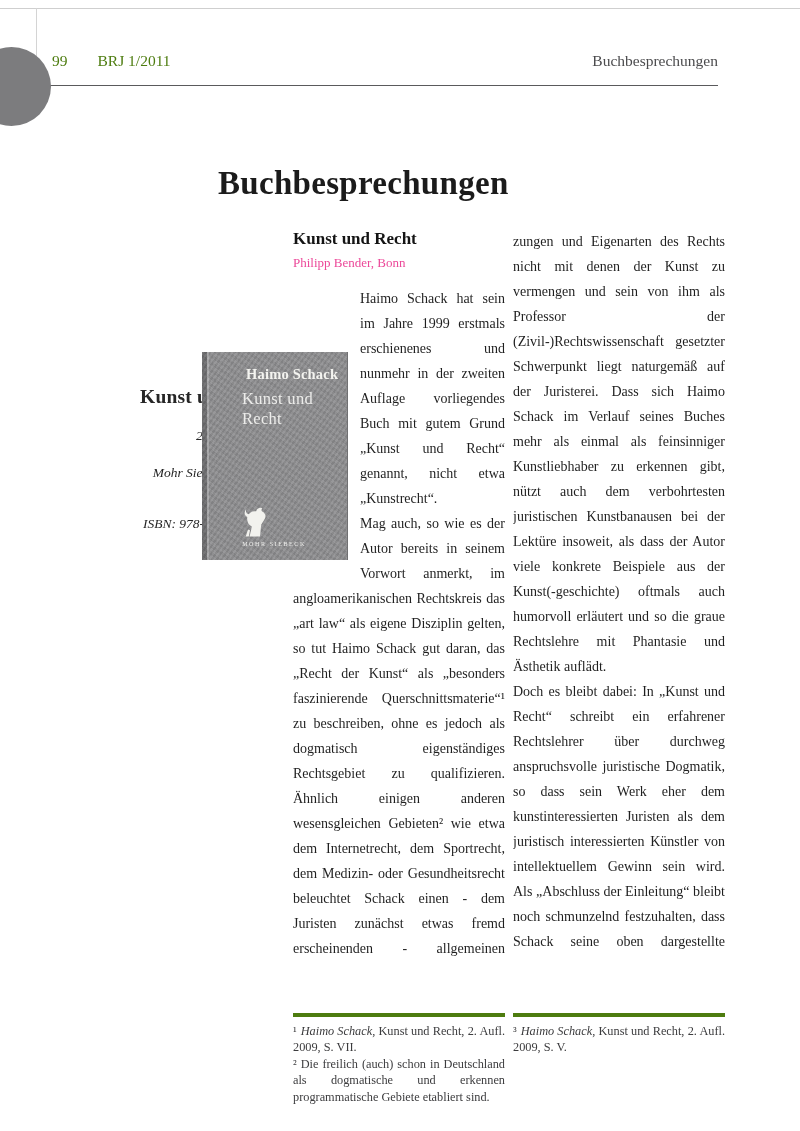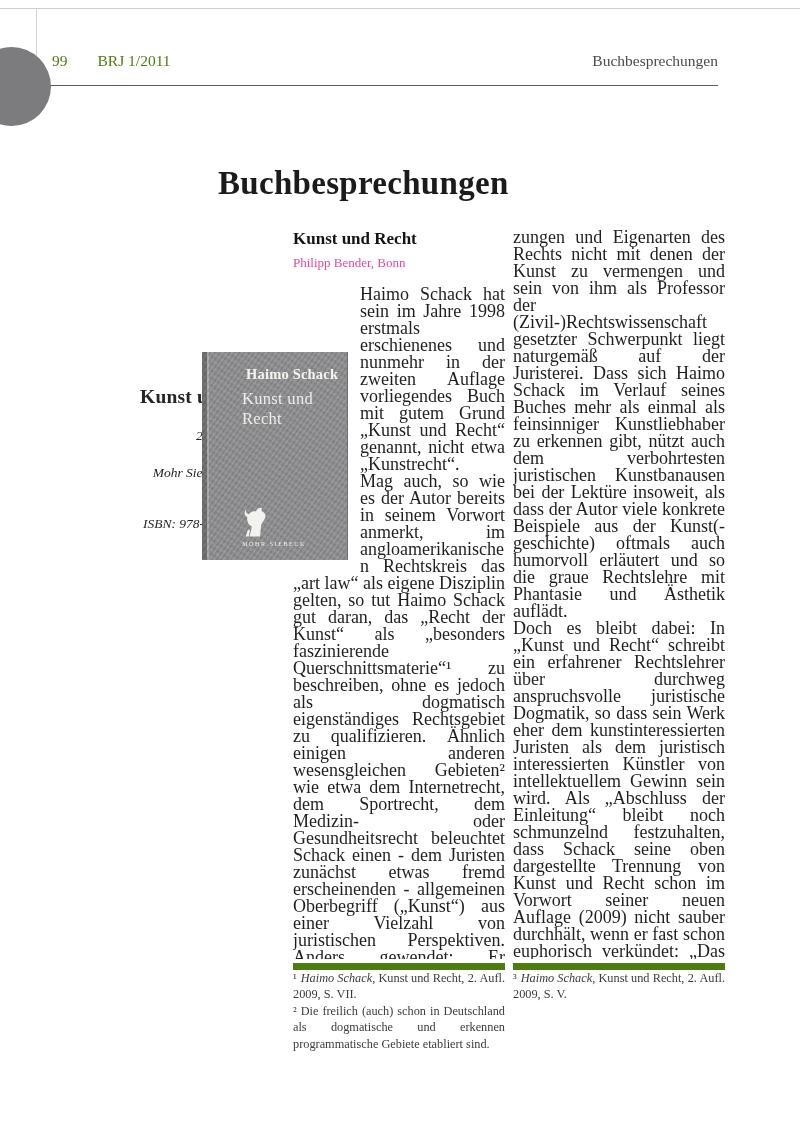--- a/index.html
+++ b/index.html
@@ -54,26 +54,26 @@
   .cover-pub    { position:absolute; left:22px; top:189px; width:100px; text-align:center;
                   font-size:6px; letter-spacing:1.6px; color:#f0f0ee; text-transform:uppercase; }
 
   
   .col { position:absolute; top:229px; width:212px; height:730px; overflow:hidden; }
   .col1 { left:293px; }
   .col2 { left:513px; }
   .review-heading { font-size:17px; font-weight:700; margin-bottom:6px; color:#141414; }
   .review-byline  { font-size:13px; color:#ec4899; margin-bottom:15px; }
   .cover-spacer   { float:left; width:67px; height:210px; margin-top:66px; }
-  .para { font-size:18px; line-height:17px; text-align:justify; color:#1f1f1f;
+  .para { font-size:14px; line-height:25px; text-align:justify; color:#1f1f1f;
           hyphens:auto; -webkit-hyphens:auto; overflow-wrap:break-word; }
   .para.gap { margin-top:19px; }
 
   
-  .footnotes { position:absolute; top:963px; width:212px; border-top:7px solid #4d7c0f; padding-top:0; }
+  .footnotes { position:absolute; top:1013px; width:212px; border-top:4px solid #4d7c0f; padding-top:6px; }
   .fn1 { left:293px; }
   .fn2 { left:513px; }
   .footnote { font-size:12.3px; line-height:16.4px; text-align:justify; color:#3c3c3e;
               hyphens:auto; -webkit-hyphens:auto; }
   .footnote .fn-marker { font-size:12.3px; margin-right:4px; }
   .footnote em { font-style:italic; }
 </style>
 </head>
 <body>
 
@@ -113,21 +113,21 @@
     </svg>
     <div class="cover-pub">Mohr Siebeck</div>
   </div>
 
   <div class="col col1">
     <h2 class="review-heading">Kunst und Recht</h2>
     <div class="review-byline">Philipp Bender, Bonn</div>
     <span class="cover-spacer"></span>
     <div>
 
-        <p class="para">Haimo Schack hat sein im Jahre 1998 erstmals erschienenes und nunmehr in der zweiten Auflage vorliegendes Buch mit gutem Grund „Kunst und Recht“ genannt, nicht etwa „Kunstrecht“.</p>
+        <p class="para">Haimo Schack hat sein im Jahre 1999 erstmals erschienenes und nunmehr in der zweiten Auflage vorliegendes Buch mit gutem Grund „Kunst und Recht“ genannt, nicht etwa „Kunstrecht“.</p>
 
         <p class="para">Mag auch, so wie es der Autor bereits in seinem Vorwort anmerkt, im angloamerikanischen Rechtskreis das „art law“ als eigene Disziplin gelten, so tut Haimo Schack gut daran, das „Recht der Kunst“ als „besonders faszinierende Querschnittsmaterie“¹ zu beschreiben, ohne es jedoch als dogmatisch eigenständiges Rechtsgebiet zu qualifizieren. Ähnlich einigen anderen wesensgleichen Gebieten² wie etwa dem Internetrecht, dem Sportrecht, dem Medizin- oder Gesundheitsrecht beleuchtet Schack einen - dem Juristen zunächst etwas fremd erscheinenden - allgemeinen Oberbegriff („Kunst“) aus einer Vielzahl von juristischen Perspektiven. Anders gewendet: Er verzahnt den mit rechtswissenschaftlichen Definitionsansätzen nicht greifbaren Begriff der Kunst mit anerkannten Rädchen der Rechtsdogmatik und wagt den Versuch, ein sowohl für die Praxis als auch für die Wissenschaft und Lehre funktionierendes Getriebe einzurichten. Ein Getriebe, dass aufgrund seines Ursprungs in der „Kunst“ stets dynamisch ist und auch bleiben wird.</p>
 
       </div>
   </div>
 
   <div class="col col2">
     <div>
 
         <p class="para">zungen und Eigenarten des Rechts nicht mit denen der Kunst zu vermengen und sein von ihm als Professor der (Zivil-)Rechtswissenschaft gesetzter Schwerpunkt liegt naturgemäß auf der Juristerei. Dass sich Haimo Schack im Verlauf seines Buches mehr als einmal als feinsinniger Kunstliebhaber zu erkennen gibt, nützt auch dem verbohrtesten juristischen Kunstbanausen bei der Lektüre insoweit, als dass der Autor viele konkrete Beispiele aus der Kunst(-geschichte) oftmals auch humorvoll erläutert und so die graue Rechtslehre mit Phantasie und Ästhetik auflädt.</p>

